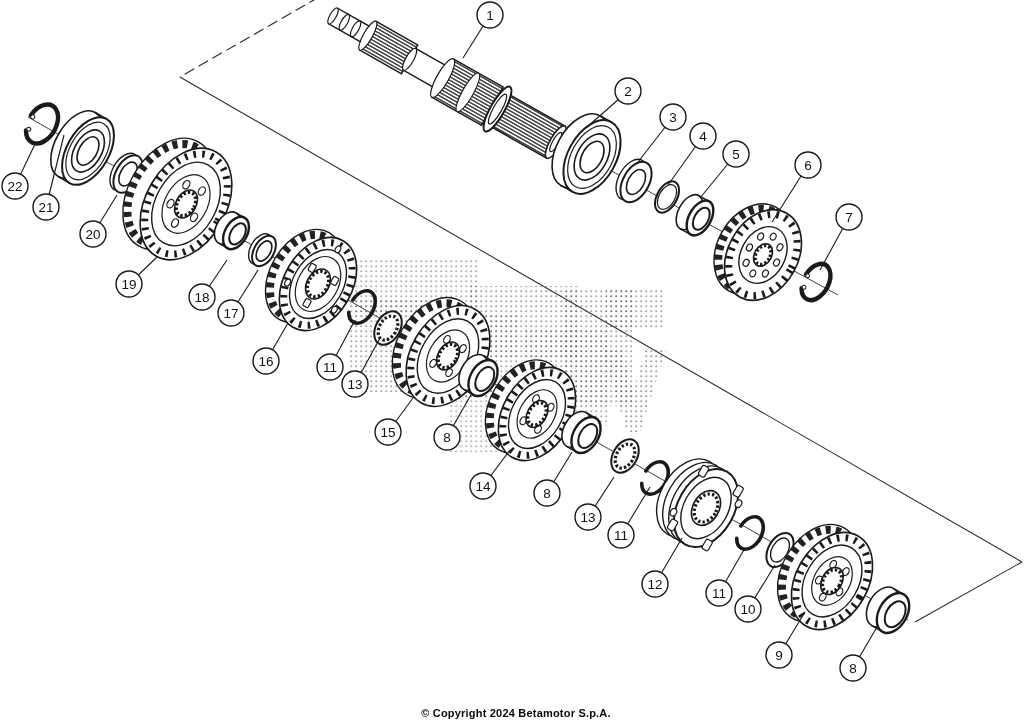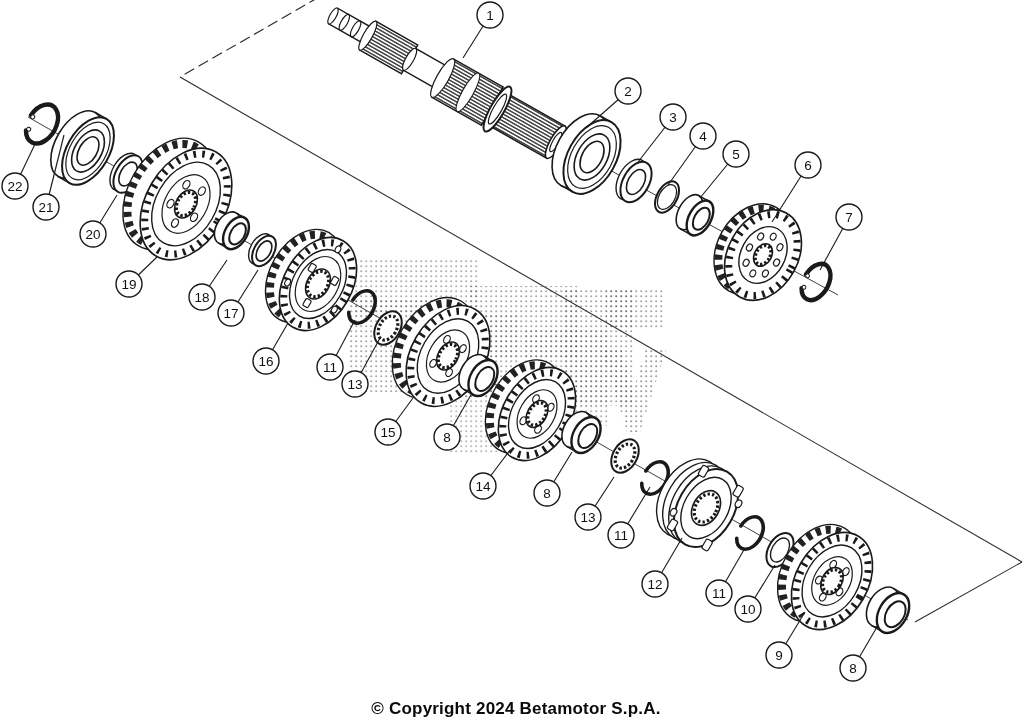--- a/index.html
+++ b/index.html
@@ -1,20 +1,20 @@
 <!DOCTYPE html>
 <html><head>
 <meta charset="utf-8">
 <style>
   html,body{margin:0;padding:0;background:#fff;}
   .stage{position:relative;width:1024px;height:725px;background:#fff;overflow:hidden;
          font-family:"Liberation Sans",sans-serif;}
   .stage svg{position:absolute;left:0;top:0;}
   .footer{position:absolute;left:0;right:0;bottom:6px;text-align:center;
-          font-size:17px;font-weight:bold;color:#0a0a0a;letter-spacing:.2px;padding-left:8px;}
+          font-size:11px;font-weight:bold;color:#0a0a0a;letter-spacing:.2px;padding-left:8px;}
   
   .o{stroke:#1a1a1a;fill:none;}
   .w{fill:#ffffff;stroke:#1a1a1a;}
   .s1{stroke-width:1.1;} .s12{stroke-width:1.2;} .s14{stroke-width:1.4;}
   .s16{stroke-width:1.6;} .s2{stroke-width:2;} .s24{stroke-width:2.4;}
   .teeth-f{fill:none;stroke:#1a1a1a;stroke-width:7;stroke-dasharray:2.6 6.2;}
   .teeth-b{fill:none;stroke:#222;stroke-width:8;stroke-dasharray:5 5;}
   .spl{fill:none;stroke:#1a1a1a;stroke-width:3.2;stroke-dasharray:2.4 2.1;}
   .snap{fill:none;stroke:#1a1a1a;stroke-width:3.6;stroke-linecap:round;}
   .snap-heavy{fill:none;stroke:#1a1a1a;stroke-width:4.4;stroke-linecap:round;}

